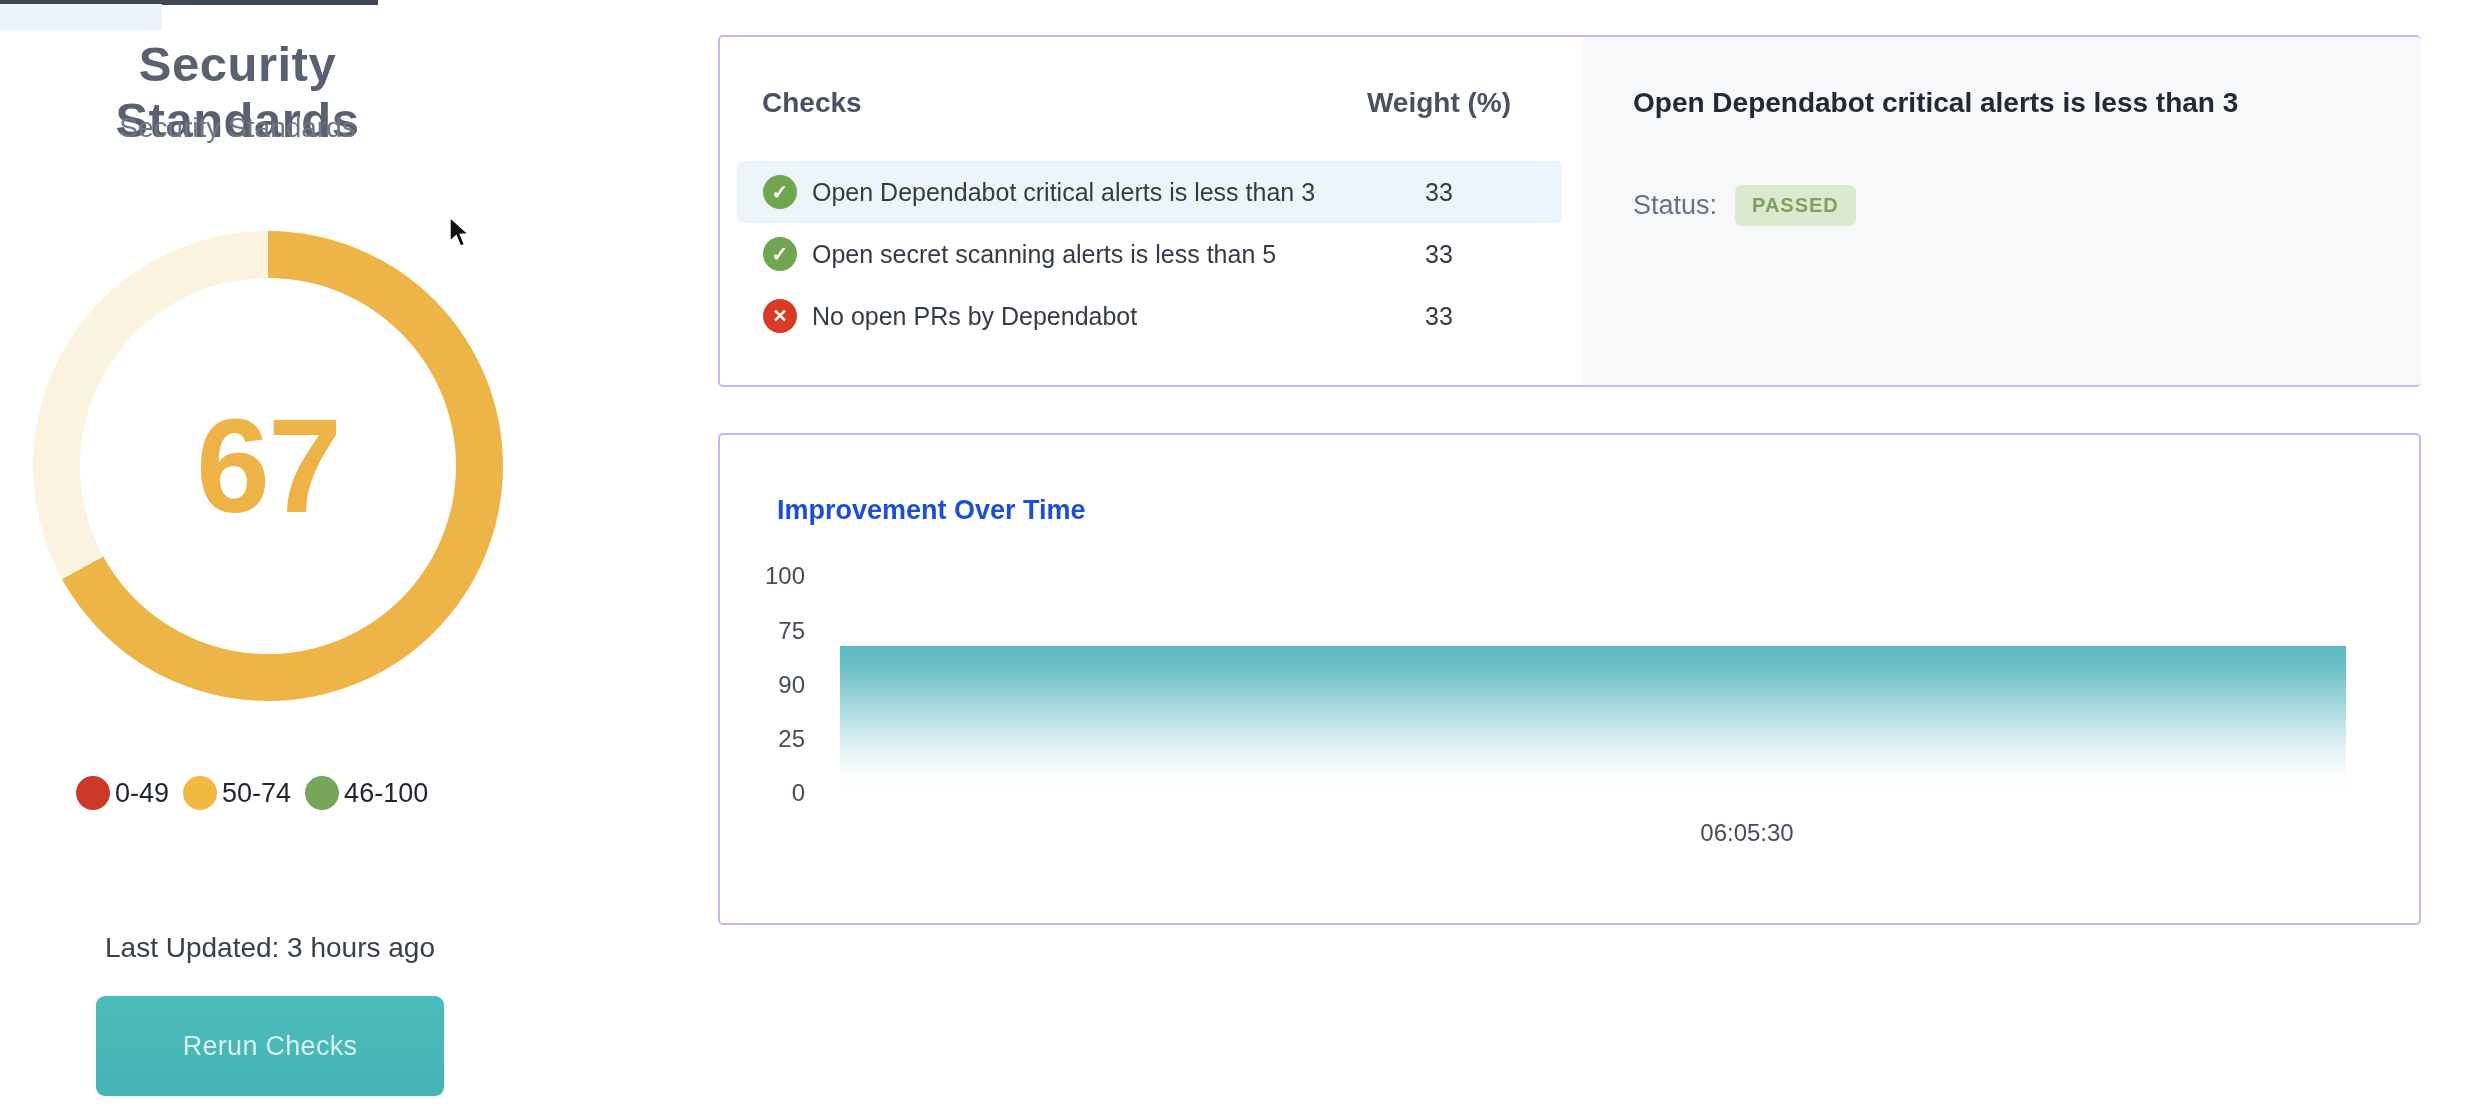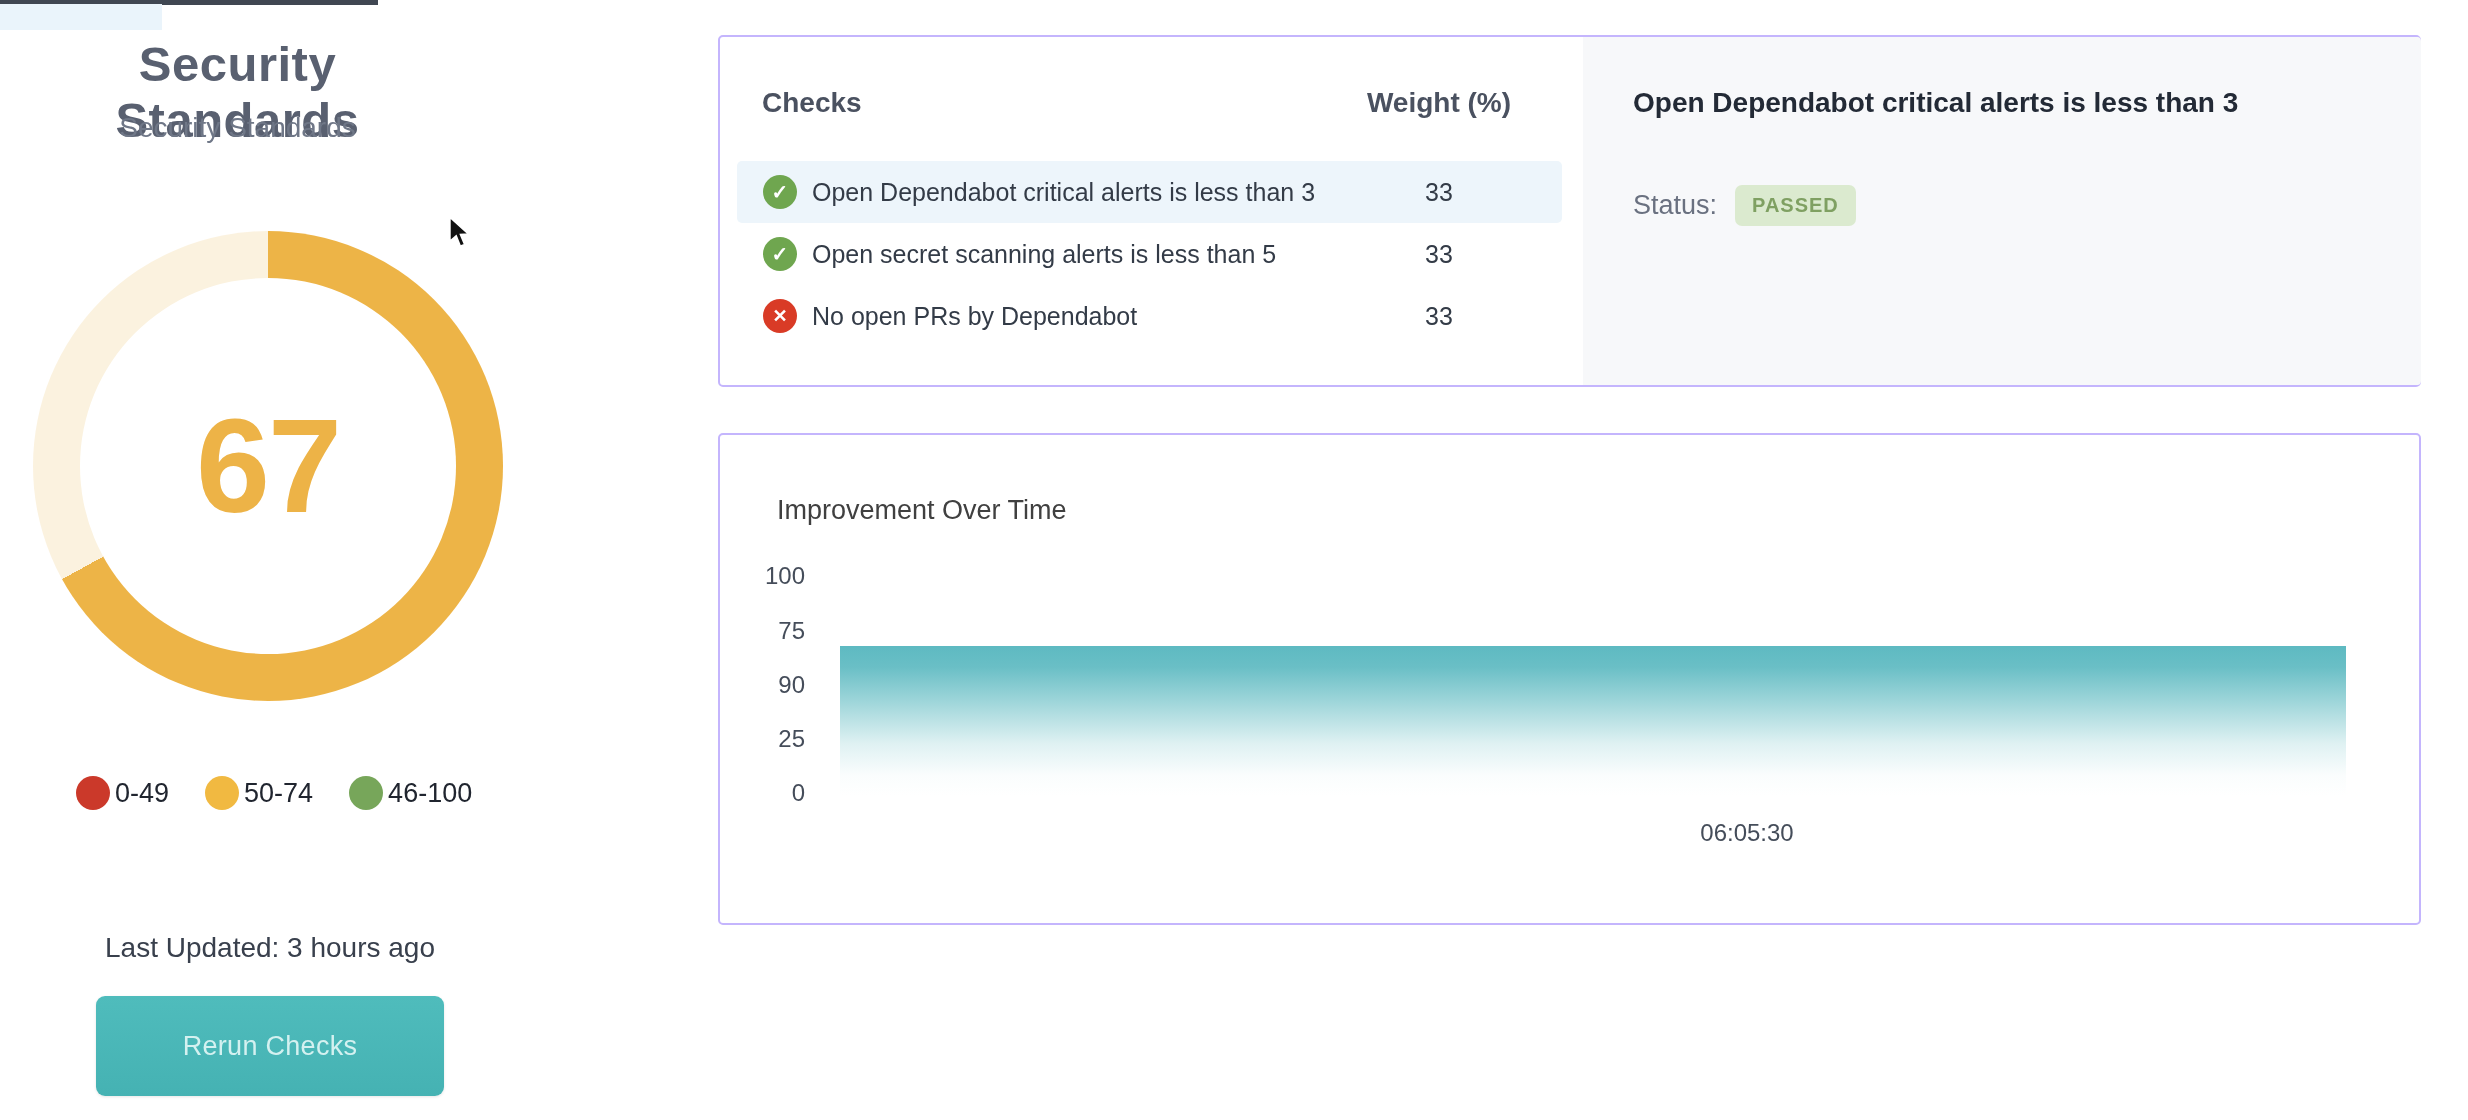--- a/index.html
+++ b/index.html
@@ -16,21 +16,21 @@
     font-size:49px; font-weight:700; color:#596070; letter-spacing:.5px; }
   .page-subtitle { position:absolute; left:15px; top:112px; width:445px; text-align:center;
     font-size:28px; font-weight:400; color:#6f7787; }
 
   .gauge { position:absolute; left:33px; top:231px; width:470px; height:470px; border-radius:50%;
     background:conic-gradient(#edb447 0deg 241.2deg, #fbf2df 241.2deg 360deg); }
   .gauge-hole { position:absolute; left:47px; top:47px; width:376px; height:376px; border-radius:50%;
     background:#ffffff; display:flex; align-items:center; justify-content:center; }
   .gauge-score { font-size:133px; font-weight:600; color:#edb347; letter-spacing:-2px; }
 
-  .legend { position:absolute; left:76px; top:771px; height:44px; display:flex; align-items:center; gap:36px; }
+  .legend { position:absolute; left:76px; top:771px; height:44px; display:flex; align-items:center; gap:14px; }
   .legend-item { display:flex; align-items:center; }
   .legend-dot { width:34px; height:34px; border-radius:50%; margin-right:5px; flex:0 0 auto; }
   .dot-red { background:#cb392a; }
   .dot-yellow { background:#f1b941; }
   .dot-green { background:#77a65a; }
   .legend-label { font-size:27px; color:#20252f; }
 
   .last-updated { position:absolute; left:15px; top:932px; width:510px; text-align:center;
     font-size:28px; color:#39404d; }
   .rerun-button { position:absolute; left:96px; top:996px; width:348px; height:100px;
@@ -67,21 +67,21 @@
   .detail-section { position:absolute; left:863px; top:0; width:838px; height:348px;
     background:#f7f8fa; border-radius:0 4px 4px 0; }
   .detail-title { position:absolute; left:50px; top:50px; width:740px;
     font-size:28px; font-weight:700; color:#232a36; }
   .status-line { position:absolute; left:50px; top:148px; display:flex; align-items:center; }
   .status-label { font-size:27px; color:#6a7180; margin-right:18px; }
   .status-badge { background:#dbeacf; color:#7fa062; font-size:20px; font-weight:600;
     letter-spacing:1px; padding:9px 17px; border-radius:7px; }
 
   
-  .chart-title { position:absolute; left:57px; top:60px; font-size:27px; font-weight:400; color:#404040; }
+  .chart-title { position:absolute; left:57px; top:60px; font-size:27px; font-weight:700; color:#1d4ed8; }
   .ytick { position:absolute; width:85px; text-align:right; font-size:24px; color:#454d5a; }
   .ytick-0 { left:0; top:127px; }   
   .ytick-1 { left:0; top:182px; }   
   .ytick-2 { left:0; top:236px; }   
   .ytick-3 { left:0; top:290px; }   
   .ytick-4 { left:0; top:344px; }   
   .area-band { position:absolute; left:120px; top:211px; width:1506px; height:150px;
     background:linear-gradient(180deg,
       rgba(85,182,190,0.95) 0%,
       rgba(85,182,190,0.88) 14%,

